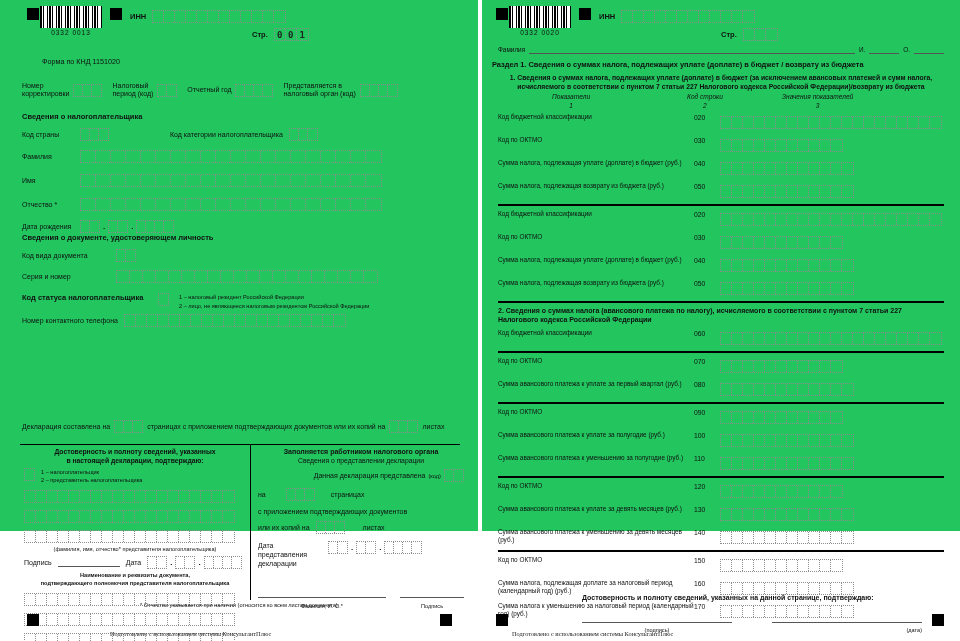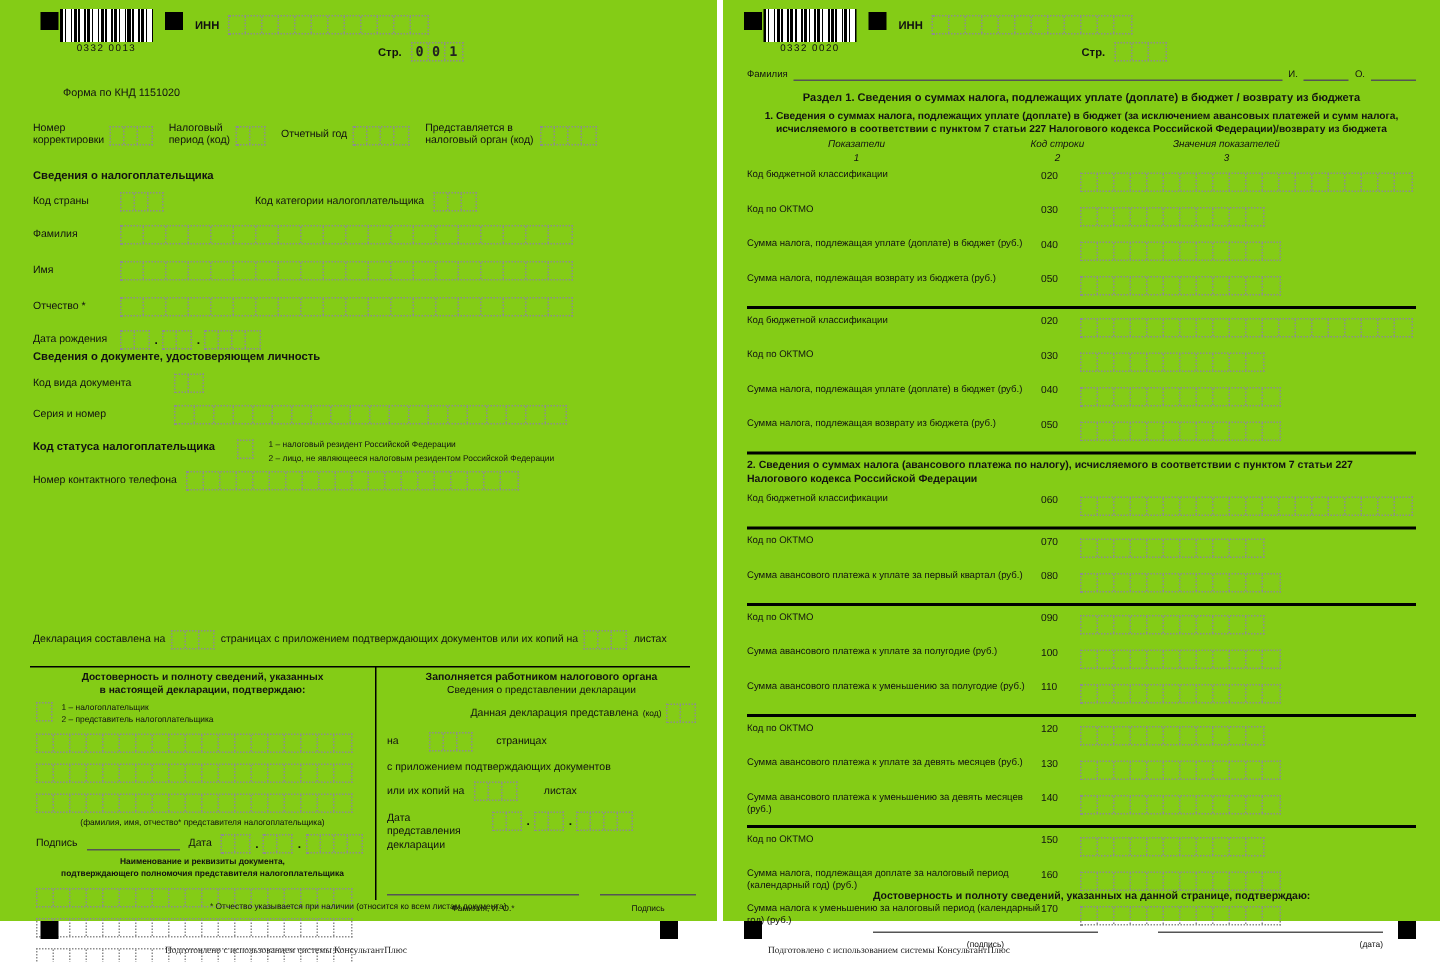--- a/index.html
+++ b/index.html
@@ -1,17 +1,17 @@
 <!DOCTYPE html>
 <html><head>
 <meta charset="utf-8">
 <style>
   * { margin:0; padding:0; box-sizing:border-box; }
   html,body { width:960px; height:641px; background:#fff; font-family:"Liberation Sans",sans-serif; color:#111; }
-  .page { position:absolute; top:0; height:614px; background:#84cc16; }
+  .page { position:absolute; top:0; height:531px; background:#22c55e; }
   #left-page  { left:0;   width:478px; }
   #right-page { left:482px; width:478px; }
 
   .sq { position:absolute; width:12px; height:12px; background:#000; }
 
   
   .barcode-wrap { position:absolute; display:flex; flex-direction:column; align-items:center; }
   .barcode { width:62px; height:22px;
     background:repeating-linear-gradient(90deg,#000 0 2px,#fff 2px 3px,#000 3px 4px,#fff 4px 7px,#000 7px 8px,#fff 8px 9px); }
   .barcode-digits { font-size:6.5px; letter-spacing:1px; margin-top:1px; }
@@ -615,21 +615,21 @@
 
   <div class="abs row" style="left:16px;top:45px;width:446px;gap:4px">
     <span class="tiny" style="font-size:6.4px">Фамилия</span>
     <span class="sig-underline" style="flex:1"></span>
     <span class="tiny" style="font-size:6.4px">И.</span>
     <span class="sig-underline" style="width:30px"></span>
     <span class="tiny" style="font-size:6.4px">О.</span>
     <span class="sig-underline" style="width:30px"></span>
   </div>
 
-  <div class="abs" style="left:10px;top:60px;width:458px;text-align:center;font-size:7.4px;font-weight:bold">Раздел 1. Сведения о суммах налога, подлежащих уплате (доплате) в бюджет / возврату из бюджета</div>
+  <div class="abs" style="left:10px;top:60px;width:458px;font-size:7.4px;font-weight:bold">Раздел 1. Сведения о суммах налога, подлежащих уплате (доплате) в бюджет / возврату из бюджета</div>
   <div class="abs" style="left:10px;top:73px;width:458px;font-size:6.8px;font-weight:bold;line-height:1.35;text-align:center">
     <span>1. Сведения о суммах налога, подлежащих уплате (доплате) в бюджет (за исключением авансовых платежей и сумм налога,</span><br>
     <span>исчисляемого в соответствии с пунктом 7 статьи 227 Налогового кодекса Российской Федерации)/возврату из бюджета</span>
   </div>
 
   <div class="abs colhead" style="left:70px;top:93px">
     <span>Показатели</span><br>
     <span>1</span>
   </div>
   <div class="abs colhead" style="left:205px;top:93px">

